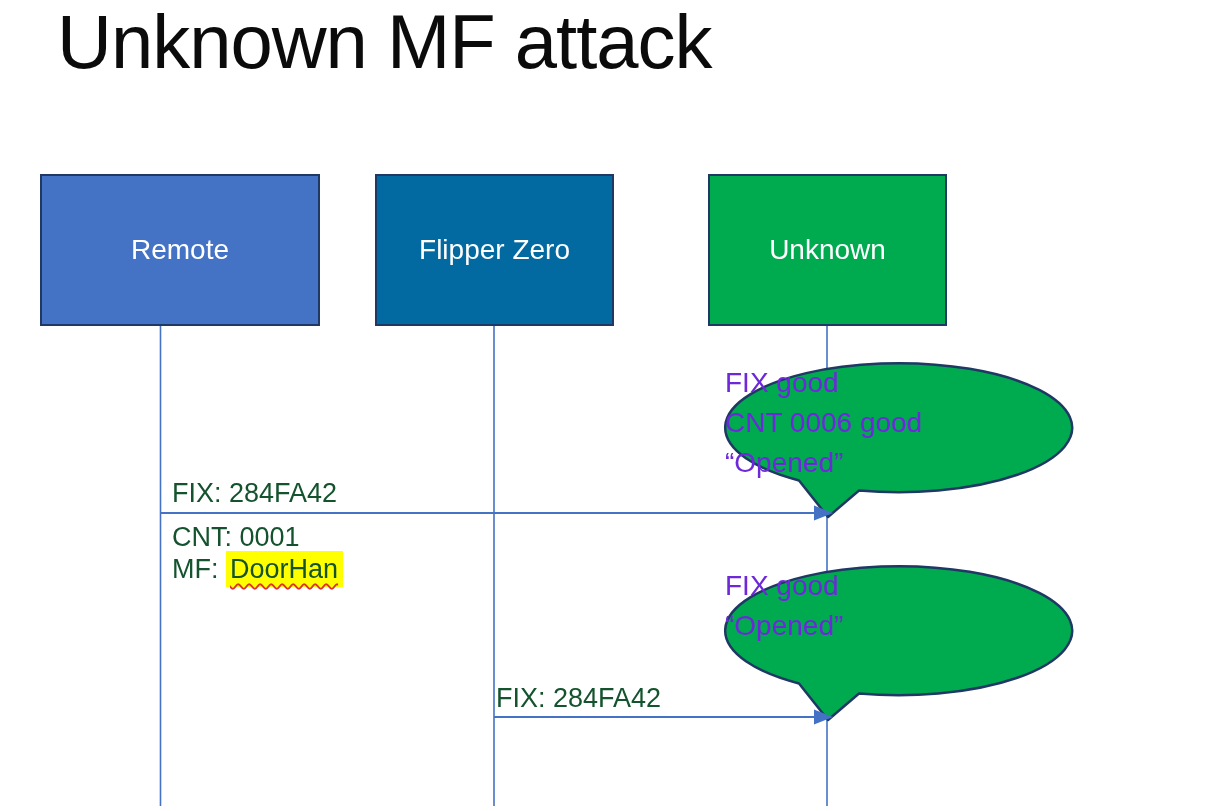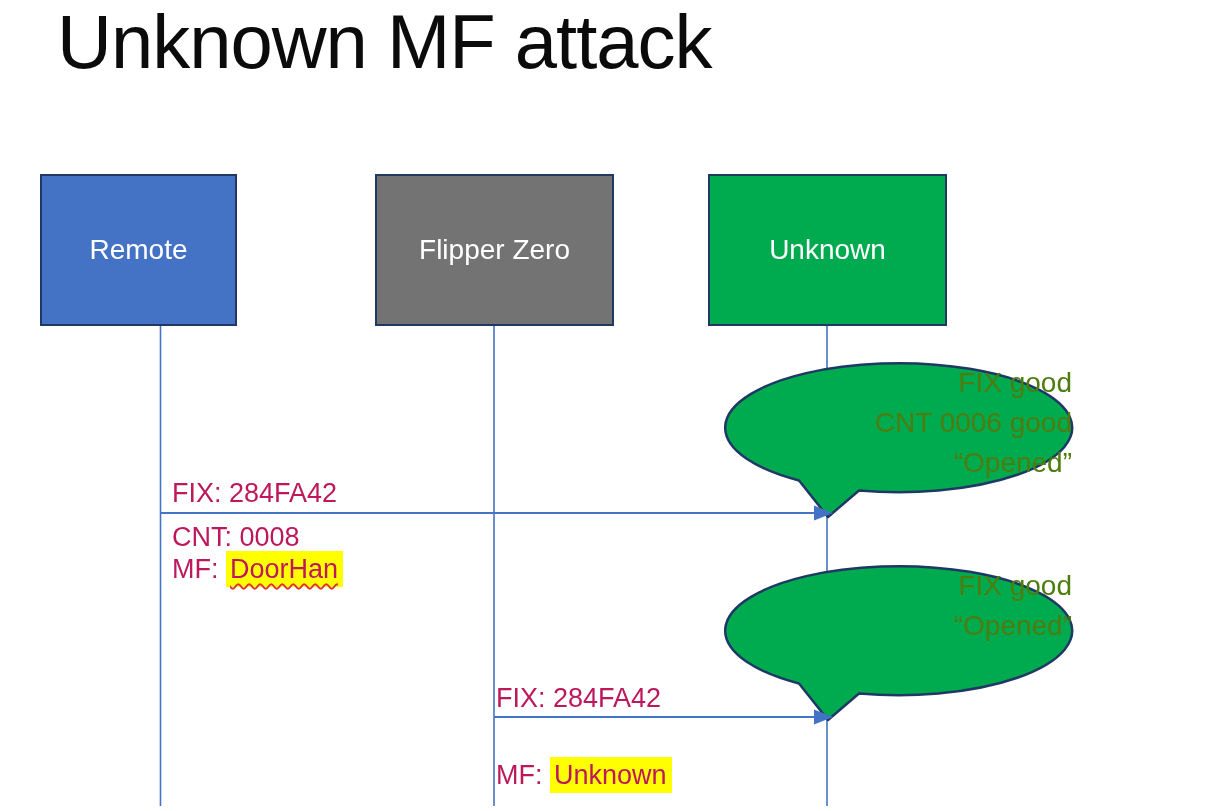--- a/index.html
+++ b/index.html
@@ -14,35 +14,35 @@
   }
   .overlay{position:absolute;left:0;top:0;width:1216px;height:811px;}
   .lifeline{stroke:#4472C4;stroke-width:1.6;}
   .arrow-line{stroke:#4472C4;stroke-width:1.8;}
   .arrow-head{fill:#4472C4;stroke:none;}
   .bubble-shape{fill:#00AB50;stroke:#1F3864;stroke-width:2.5;stroke-linejoin:round;}
   .actor{
     position:absolute;top:174px;height:152px;box-sizing:border-box;
     border:2.5px solid #1F3864;display:flex;align-items:center;justify-content:center;
   }
-  .actor-remote{left:40px;width:197px;background:#4472C4;}
-  .actor-flipper{left:375px;width:239px;background:#737373;}
+  .actor-remote{left:40px;width:280px;background:#4472C4;}
+  .actor-flipper{left:375px;width:239px;background:#0369a1;}
   .actor-receiver{left:708px;width:239px;background:#00AB50;}
   .actor-label{color:#fff;font-size:28px;white-space:nowrap;}
   .msg-line{
-    position:absolute;font-size:27px;line-height:34px;color:#be185d;white-space:nowrap;
+    position:absolute;font-size:27px;line-height:34px;color:#14532d;white-space:nowrap;
   }
   .hl{background:#FFFF00;padding:3px 5px 3px 4px;}
   .sq{
     text-decoration-line:underline;text-decoration-style:wavy;
     text-decoration-color:#E03131;text-decoration-thickness:2px;text-underline-offset:5px;
   }
   .bubble-text{
-    position:absolute;left:725px;width:347px;text-align:right;
-    color:#4d7c0f;font-size:28px;line-height:40px;font-weight:400;
+    position:absolute;left:725px;width:347px;text-align:left;
+    color:#6d28d9;font-size:28px;line-height:40px;font-weight:400;
   }
 </style>
 </head>
 <body>
 
 <div class="slide">
 
   <h1 class="title">Unknown MF attack</h1>
 
   <svg class="overlay" viewBox="0 0 1216 811" aria-hidden="true">
@@ -64,25 +64,24 @@
     <span class="actor-label">Remote</span>
   </div>
   <div class="actor actor-flipper">
     <span class="actor-label">Flipper Zero</span>
   </div>
   <div class="actor actor-receiver">
     <span class="actor-label">Unknown</span>
   </div>
 
   <div class="msg-line" style="left:172px;top:476px;">FIX: 284FA42</div>
-  <div class="msg-line" style="left:172px;top:520px;"><span>CNT: </span><span>0008</span></div>
+  <div class="msg-line" style="left:172px;top:520px;"><span>CNT: </span><span>0001</span></div>
   <div class="msg-line" style="left:172px;top:552px;"><span>MF: </span><span class="hl sq">DoorHan</span></div>
 
   <div class="msg-line" style="left:496px;top:681px;">FIX: 284FA42</div>
-  <div class="msg-line" style="left:496px;top:758px;"><span>MF: </span><span class="hl">Unknown</span></div>
 
   <div class="bubble-text" style="top:363px;">
     <div>FIX good</div>
     <div>CNT 0006 good</div>
     <div>“Opened”</div>
   </div>
   <div class="bubble-text" style="top:566px;">
     <div>FIX good</div>
     <div>“Opened”</div>
   </div>

